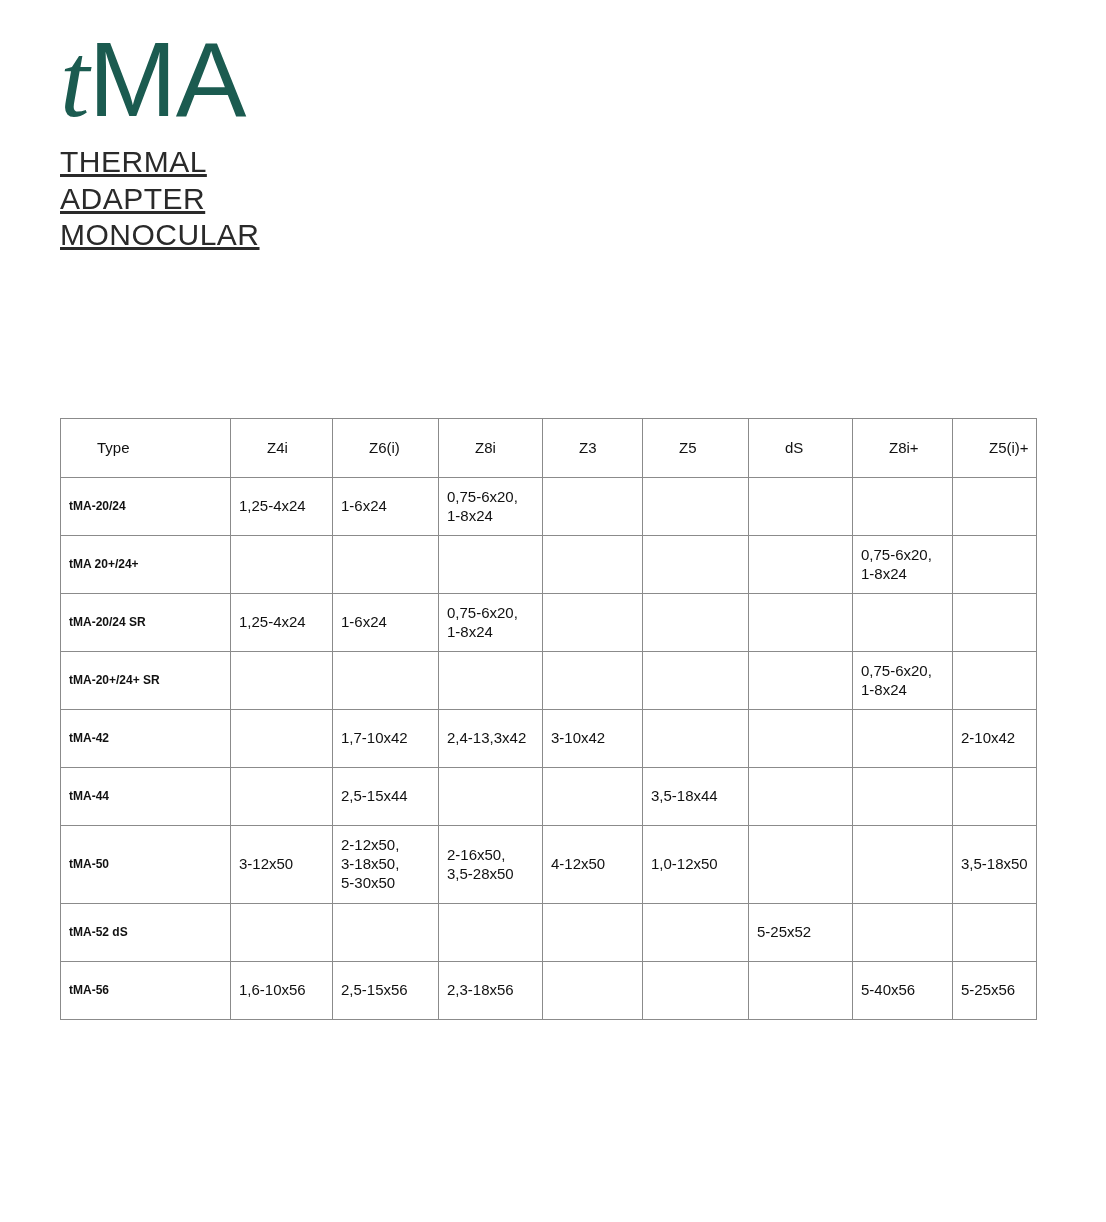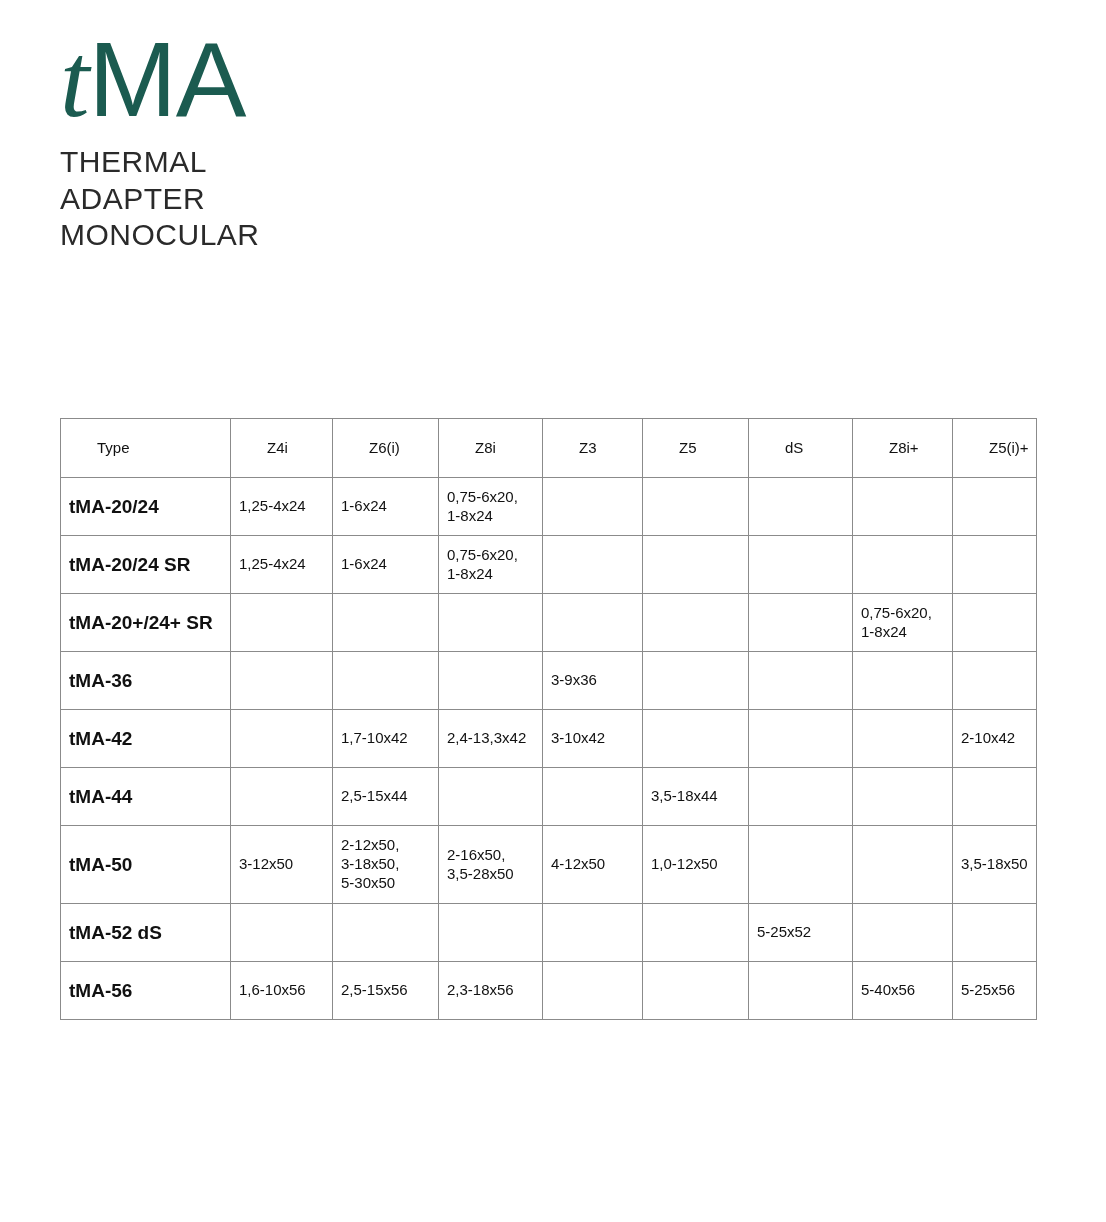--- a/index.html
+++ b/index.html
@@ -45,21 +45,21 @@
     font-size: 106px;
   }
   .logo-sub {
     margin-top: 10px;
     font-size: 30px;
     line-height: 1.22;
     font-weight: 300;
     letter-spacing: 0.5px;
     color: #2a2a2a;
   }
-  .logo-sub div { white-space: nowrap; }
+  .logo-sub div { white-space: nowrap; text-decoration: underline; }
 
   
   .table-wrap {
     position: absolute;
     left: 60px;
     top: 418px;
     width: 976px;
   }
   table.spec {
     border-collapse: collapse;
@@ -76,21 +76,21 @@
     font-weight: 400;
   }
   table.spec thead th {
     height: 44px;
     text-align: left;
     font-weight: 400;
     padding-left: 36px;
   }
   table.spec tbody td.rowhead {
     font-weight: 700;
-    font-size: 19px;
+    font-size: 12px;
   }
   table.spec tbody tr { height: 58px; }
   table.spec tbody tr.tall { height: 78px; }
   .cell-lines span { display: block; white-space: nowrap; }
   col.c0 { width: 170px; }
   col.c1 { width: 102px; }
   col.c2 { width: 106px; }
   col.c3 { width: 104px; }
   col.c4 { width: 100px; }
   col.c5 { width: 106px; }
@@ -167,107 +167,108 @@
               <div class="cell-lines"></div>
             </td>
             <td>
               <div class="cell-lines"></div>
             </td>
             <td>
               <div class="cell-lines"></div>
             </td>
           </tr>
           <tr>
-            <td class="rowhead">tMA-20/24 SR</td>
-            <td>
-              <div class="cell-lines">
-                <span>1,25-4x24</span>
-              </div>
-            </td>
-            <td>
-              <div class="cell-lines">
-                <span>1-6x24</span>
-              </div>
+            <td class="rowhead">tMA 20+/24+</td>
+            <td>
+              <div class="cell-lines"></div>
+            </td>
+            <td>
+              <div class="cell-lines"></div>
+            </td>
+            <td>
+              <div class="cell-lines"></div>
+            </td>
+            <td>
+              <div class="cell-lines"></div>
+            </td>
+            <td>
+              <div class="cell-lines"></div>
+            </td>
+            <td>
+              <div class="cell-lines"></div>
             </td>
             <td>
               <div class="cell-lines">
                 <span>0,75-6x20,</span>
                 <span>1-8x24</span>
               </div>
             </td>
             <td>
               <div class="cell-lines"></div>
             </td>
-            <td>
-              <div class="cell-lines"></div>
-            </td>
-            <td>
-              <div class="cell-lines"></div>
-            </td>
-            <td>
-              <div class="cell-lines"></div>
-            </td>
-            <td>
-              <div class="cell-lines"></div>
-            </td>
-          </tr>
-          <tr>
-            <td class="rowhead">tMA-20+/24+ SR</td>
-            <td>
-              <div class="cell-lines"></div>
-            </td>
-            <td>
-              <div class="cell-lines"></div>
-            </td>
-            <td>
-              <div class="cell-lines"></div>
-            </td>
-            <td>
-              <div class="cell-lines"></div>
-            </td>
-            <td>
-              <div class="cell-lines"></div>
-            </td>
-            <td>
-              <div class="cell-lines"></div>
+          </tr>
+          <tr>
+            <td class="rowhead">tMA-20/24 SR</td>
+            <td>
+              <div class="cell-lines">
+                <span>1,25-4x24</span>
+              </div>
+            </td>
+            <td>
+              <div class="cell-lines">
+                <span>1-6x24</span>
+              </div>
             </td>
             <td>
               <div class="cell-lines">
                 <span>0,75-6x20,</span>
                 <span>1-8x24</span>
               </div>
             </td>
             <td>
               <div class="cell-lines"></div>
             </td>
-          </tr>
-          <tr>
-            <td class="rowhead">tMA-36</td>
-            <td>
-              <div class="cell-lines"></div>
-            </td>
-            <td>
-              <div class="cell-lines"></div>
-            </td>
-            <td>
-              <div class="cell-lines"></div>
-            </td>
-            <td>
-              <div class="cell-lines">
-                <span>3-9x36</span>
-              </div>
-            </td>
-            <td>
-              <div class="cell-lines"></div>
-            </td>
-            <td>
-              <div class="cell-lines"></div>
-            </td>
-            <td>
-              <div class="cell-lines"></div>
+            <td>
+              <div class="cell-lines"></div>
+            </td>
+            <td>
+              <div class="cell-lines"></div>
+            </td>
+            <td>
+              <div class="cell-lines"></div>
+            </td>
+            <td>
+              <div class="cell-lines"></div>
+            </td>
+          </tr>
+          <tr>
+            <td class="rowhead">tMA-20+/24+ SR</td>
+            <td>
+              <div class="cell-lines"></div>
+            </td>
+            <td>
+              <div class="cell-lines"></div>
+            </td>
+            <td>
+              <div class="cell-lines"></div>
+            </td>
+            <td>
+              <div class="cell-lines"></div>
+            </td>
+            <td>
+              <div class="cell-lines"></div>
+            </td>
+            <td>
+              <div class="cell-lines"></div>
+            </td>
+            <td>
+              <div class="cell-lines">
+                <span>0,75-6x20,</span>
+                <span>1-8x24</span>
+              </div>
             </td>
             <td>
               <div class="cell-lines"></div>
             </td>
           </tr>
           <tr>
             <td class="rowhead">tMA-42</td>
             <td>
               <div class="cell-lines"></div>
             </td>

